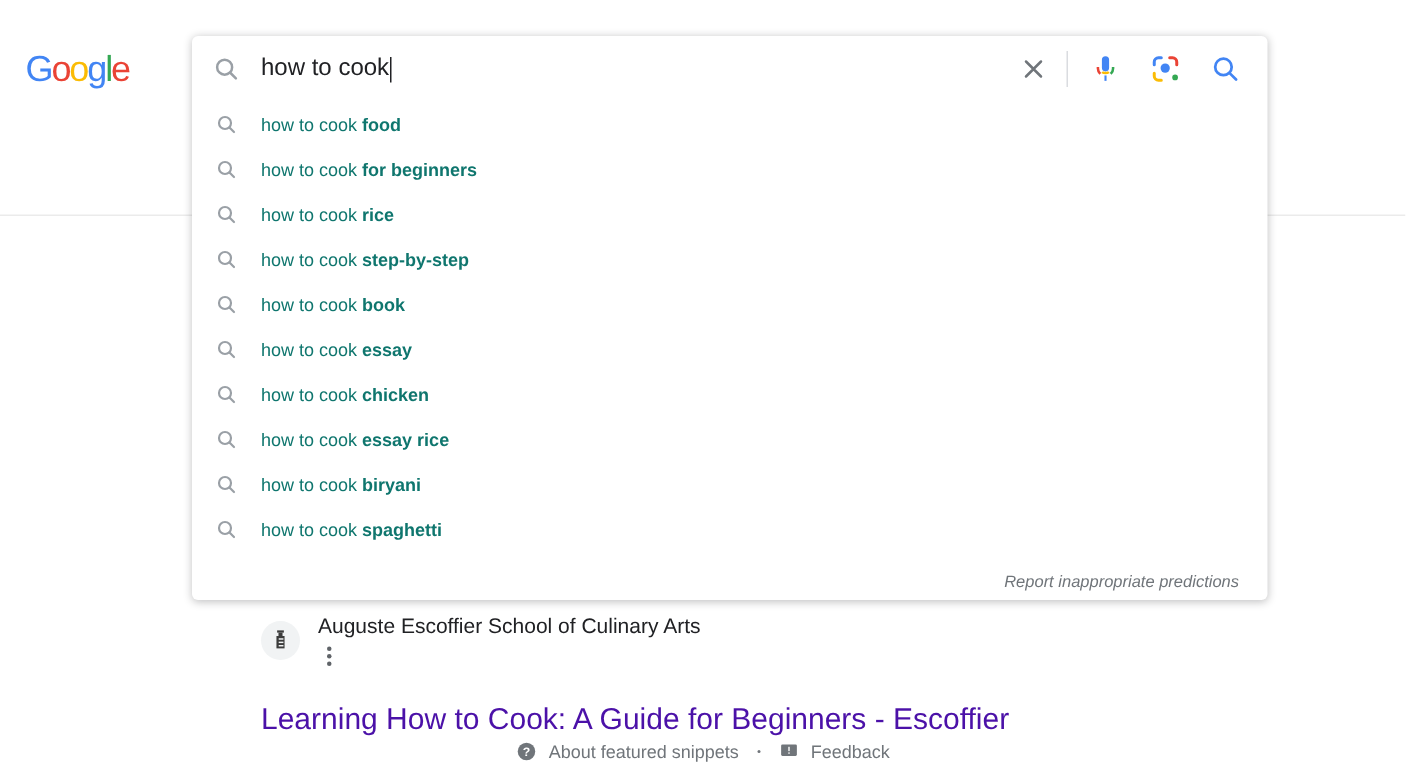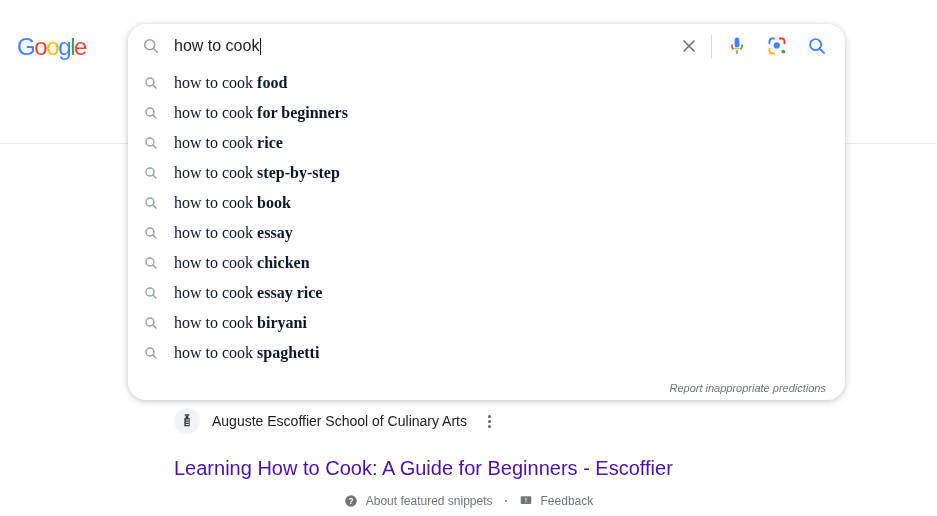--- a/index.html
+++ b/index.html
@@ -43,21 +43,21 @@
   .l-y { color: #fbbc05; }
   .l-g { color: #34a853; }
 
   
   .search-shell {
     position: absolute;
     left: 128px;
     top: 24px;
     width: 717px;
     background: #ffffff;
-    border-radius: 18px;
+    border-radius: 4px;
     box-shadow: 0 1px 6px rgba(32,33,36,.28);
     z-index: 10;
   }
   .search-row {
     height: 44px;
     display: flex;
     align-items: center;
     padding: 0 8px 0 0;
     position: relative;
   }
@@ -126,25 +126,25 @@
     padding-left: 0;
   }
   .sug-icon {
     width: 46px;
     flex: 0 0 46px;
     display: flex;
     align-items: center;
     justify-content: center;
   }
   .sug-text {
-    font-size: 16px;
-    color: #0f172a;
+    font-size: 12px;
+    color: #0f766e;
     line-height: 20px;
     white-space: nowrap;
-    font-family: Liberation Serif, serif;
+    font-family: Liberation Sans, sans-serif;
   }
   .sug-text b { font-weight: 700; }
   .sug-foot {
     height: 26px;
     display: flex;
     align-items: flex-end;
     justify-content: flex-end;
     padding: 0 19px 6px 0;
   }
   .sug-foot span {
@@ -171,21 +171,21 @@
     width: 26px;
     height: 26px;
     border-radius: 50%;
     background: #f1f3f4;
     flex: 0 0 26px;
     display: flex;
     align-items: center;
     justify-content: center;
     overflow: hidden;
   }
-  .site-lines { display: flex; flex-direction: row; gap: 16px; }
+  .site-lines { display: flex; flex-direction: column; gap: 2px; }
   .site-name {
     font-size: 14px;
     color: #202124;
     line-height: 18px;
     font-family: "Liberation Sans", sans-serif;
   }
   .url-row { display: flex; align-items: center; gap: 8px; }
   .site-url {
     font-size: 12px;
     color: #4d5156;

